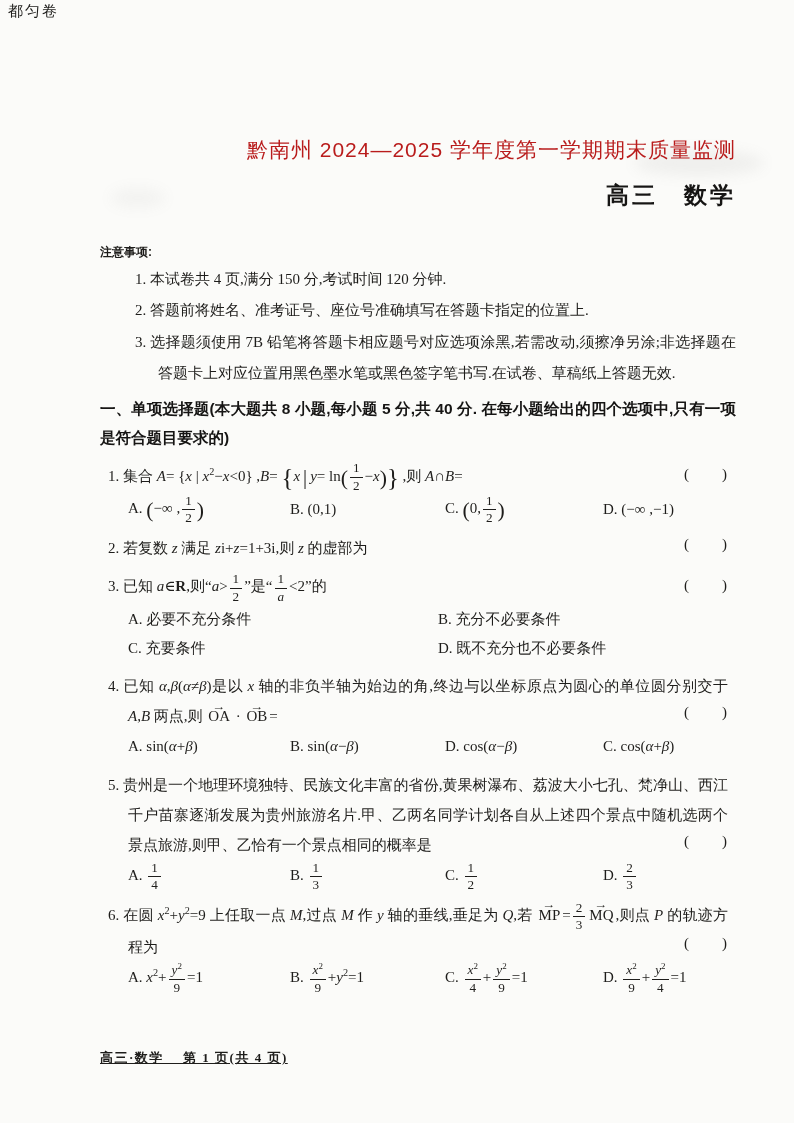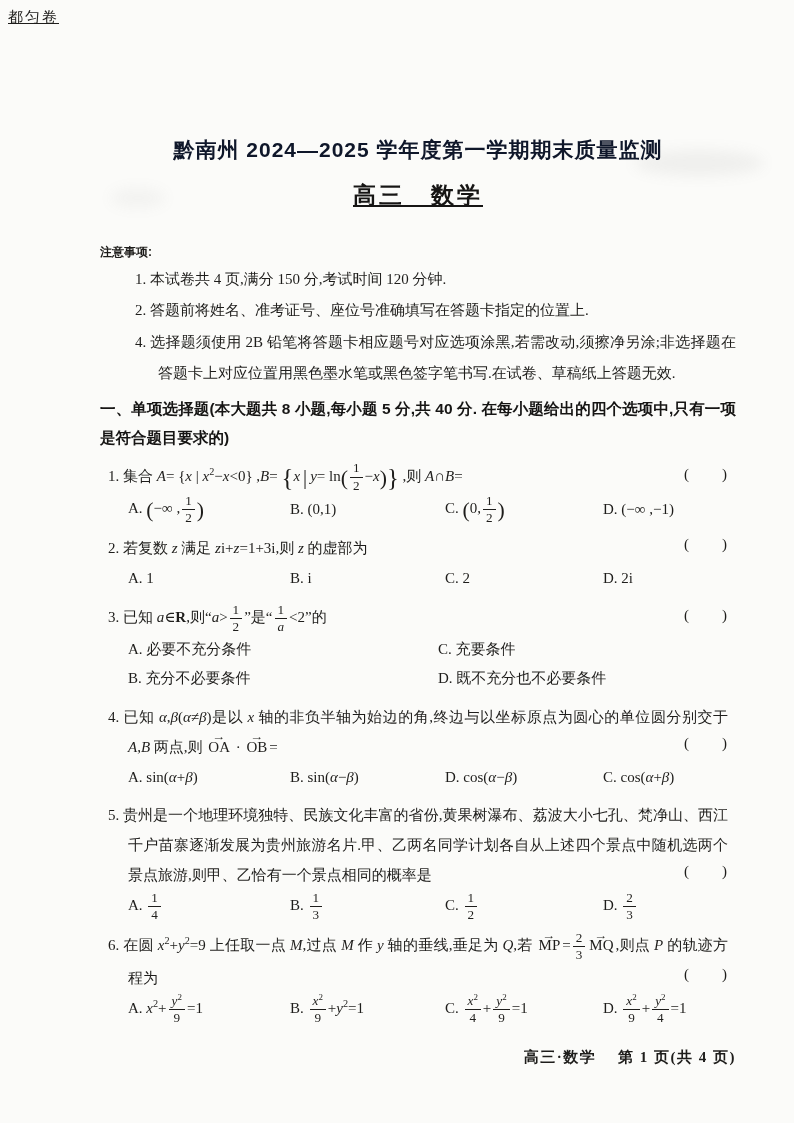--- a/index.html
+++ b/index.html
@@ -7,34 +7,34 @@
     width:794px;height:1123px;
     background:#fbfbf9;
     color:#1e1d1b;
     font-family:"Liberation Serif","DejaVu Serif",serif;
     font-size:15px;
     position:relative;
     overflow:hidden;
   }
   .content{padding:84px 58px 0 100px;position:relative;}
   .corner-label{
-    position:absolute;top:8px;left:8px;
-    font-size:15px;letter-spacing:2px;text-decoration:underline;
+    position:absolute;top:2px;left:8px;
+    font-size:15px;letter-spacing:2px;
   }
   .title{
     font-family:"Liberation Sans","DejaVu Sans",sans-serif;
-    font-weight:700;font-size:21px;
-    text-align:center;margin:52px 0 0 0;
-    letter-spacing:1px;color:#0f172a;
+    font-weight:400;font-size:21px;
+    text-align:right;margin:52px 0 0 0;
+    letter-spacing:1px;color:#b91c1c;
   }
   .subtitle{
     font-family:"Liberation Sans","DejaVu Sans",sans-serif;
     font-weight:700;font-size:23px;
-    text-align:center;margin:16px 0 0 0;
-    letter-spacing:3px;color:#161514;text-decoration:underline;
+    text-align:right;margin:16px 0 0 0;
+    letter-spacing:3px;color:#161514;
   }
   .notice{margin-top:30px;}
   .notice-heading{
     font-family:"Liberation Sans","DejaVu Sans",sans-serif;
     font-weight:700;font-size:12px;line-height:1.9;
   }
   .notice-item{
     line-height:2.1;text-align:justify;
     padding-left:58px;text-indent:-23px;
   }
@@ -80,22 +80,23 @@
     padding:0 2px;text-indent:0;
   }
   .vec::after{
     content:"\2192";
     position:absolute;left:50%;top:-0.72em;
     transform:translateX(-50%) scaleX(1.25);
     font-size:0.72em;font-style:normal;
   }
   .footer{
     position:absolute;bottom:56px;left:100px;right:58px;
-    text-align:right;font-size:15px;font-weight:600;
+    text-align:left;font-size:13px;font-weight:600;
     letter-spacing:1.5px;
+    text-decoration:underline;
   }
   .artifact{
     position:absolute;background:#8a8a88;border-radius:50%;
     filter:blur(7px);pointer-events:none;
   }
   .artifact.a1{top:150px;right:30px;width:130px;height:26px;opacity:0.10;}
   .artifact.a2{top:188px;left:110px;width:56px;height:20px;opacity:0.07;}
 </style>
 </head>
 <body>
@@ -105,21 +106,21 @@
 
 <div class="content">
   <div class="corner-label">都匀卷</div>
   <div class="title">黔南州 2024—2025 学年度第一学期期末质量监测</div>
   <div class="subtitle">高三　数学</div>
 
   <div class="notice">
     <div class="notice-heading">注意事项:</div>
     <div class="notice-item">1. 本试卷共 4 页,满分 150 分,考试时间 120 分钟.</div>
     <div class="notice-item">2. 答题前将姓名、准考证号、座位号准确填写在答题卡指定的位置上.</div>
-    <div class="notice-item">4. 选择题须使用 2B 铅笔将答题卡相应题号对应选项涂黑,若需改动,须擦净另涂;非选择题在答题卡上对应位置用黑色墨水笔或黑色签字笔书写.在试卷、草稿纸上答题无效.</div>
+    <div class="notice-item">3. 选择题须使用 7B 铅笔将答题卡相应题号对应选项涂黑,若需改动,须擦净另涂;非选择题在答题卡上对应位置用黑色墨水笔或黑色签字笔书写.在试卷、草稿纸上答题无效.</div>
   </div>
 
   <div class="section-heading">一、单项选择题(本大题共 8 小题,每小题 5 分,共 40 分. 在每小题给出的四个选项中,只有一项是符合题目要求的)</div>
 
   <div id="question-list">
   <div class="question">
     <div class="qstem">
       <span class="stem-text">1. 集合 <i>A</i>= {<i>x</i> | <i>x</i><sup>2</sup>−<i>x</i>&lt;0} ,<i>B</i>= <span class="bb">{</span><i>x</i><span class="vb">|</span><i>y</i>= ln<span class="bp">(</span><span class="fr"><span class="n">1</span><span class="d">2</span></span>−<i>x</i><span class="bp">)</span><span class="bb">}</span> ,则 <i>A</i>∩<i>B</i>=</span>
       <span class="bracket">(　　)</span>
     </div>
@@ -129,37 +130,31 @@
           <span class="opt">C. <span class="bp">(</span>0,<span class="fr"><span class="n">1</span><span class="d">2</span></span><span class="bp">)</span></span>
           <span class="opt">D. (−∞ ,−1)</span>
         </div>
   </div>
 
   <div class="question">
     <div class="qstem">
       <span class="stem-text">2. 若复数 <i>z</i> 满足 <i>z</i>i+<i>z</i>=1+3i,则 <i>z</i> 的虚部为</span>
       <span class="bracket">(　　)</span>
     </div>
-    <div class="opts cols-4">
-          <span class="opt">A. 1</span>
-          <span class="opt">B. i</span>
-          <span class="opt">C. 2</span>
-          <span class="opt">D. 2i</span>
-        </div>
   </div>
 
   <div class="question">
     <div class="qstem">
       <span class="stem-text">3. 已知 <i>a</i>∈<b>R</b>,则“<i>a</i>&gt;<span class="fr"><span class="n">1</span><span class="d">2</span></span>”是“<span class="fr"><span class="n">1</span><span class="d"><i>a</i></span></span>&lt;2”的</span>
       <span class="bracket">(　　)</span>
     </div>
     <div class="opts cols-2">
           <span class="opt">A. 必要不充分条件</span>
+          <span class="opt">B. 充分不必要条件</span>
           <span class="opt">C. 充要条件</span>
-          <span class="opt">B. 充分不必要条件</span>
           <span class="opt">D. 既不充分也不必要条件</span>
         </div>
   </div>
 
   <div class="question">
     <div class="qstem">
       <span class="stem-text">4. 已知 <i>α</i>,<i>β</i>(<i>α</i>≠<i>β</i>)是以 <i>x</i> 轴的非负半轴为始边的角,终边与以坐标原点为圆心的单位圆分别交于 <i>A</i>,<i>B</i> 两点,则 <span class="vec">OA</span> · <span class="vec">OB</span>=</span>
       <span class="bracket">(　　)</span>
     </div>
     <div class="opts cols-4">

